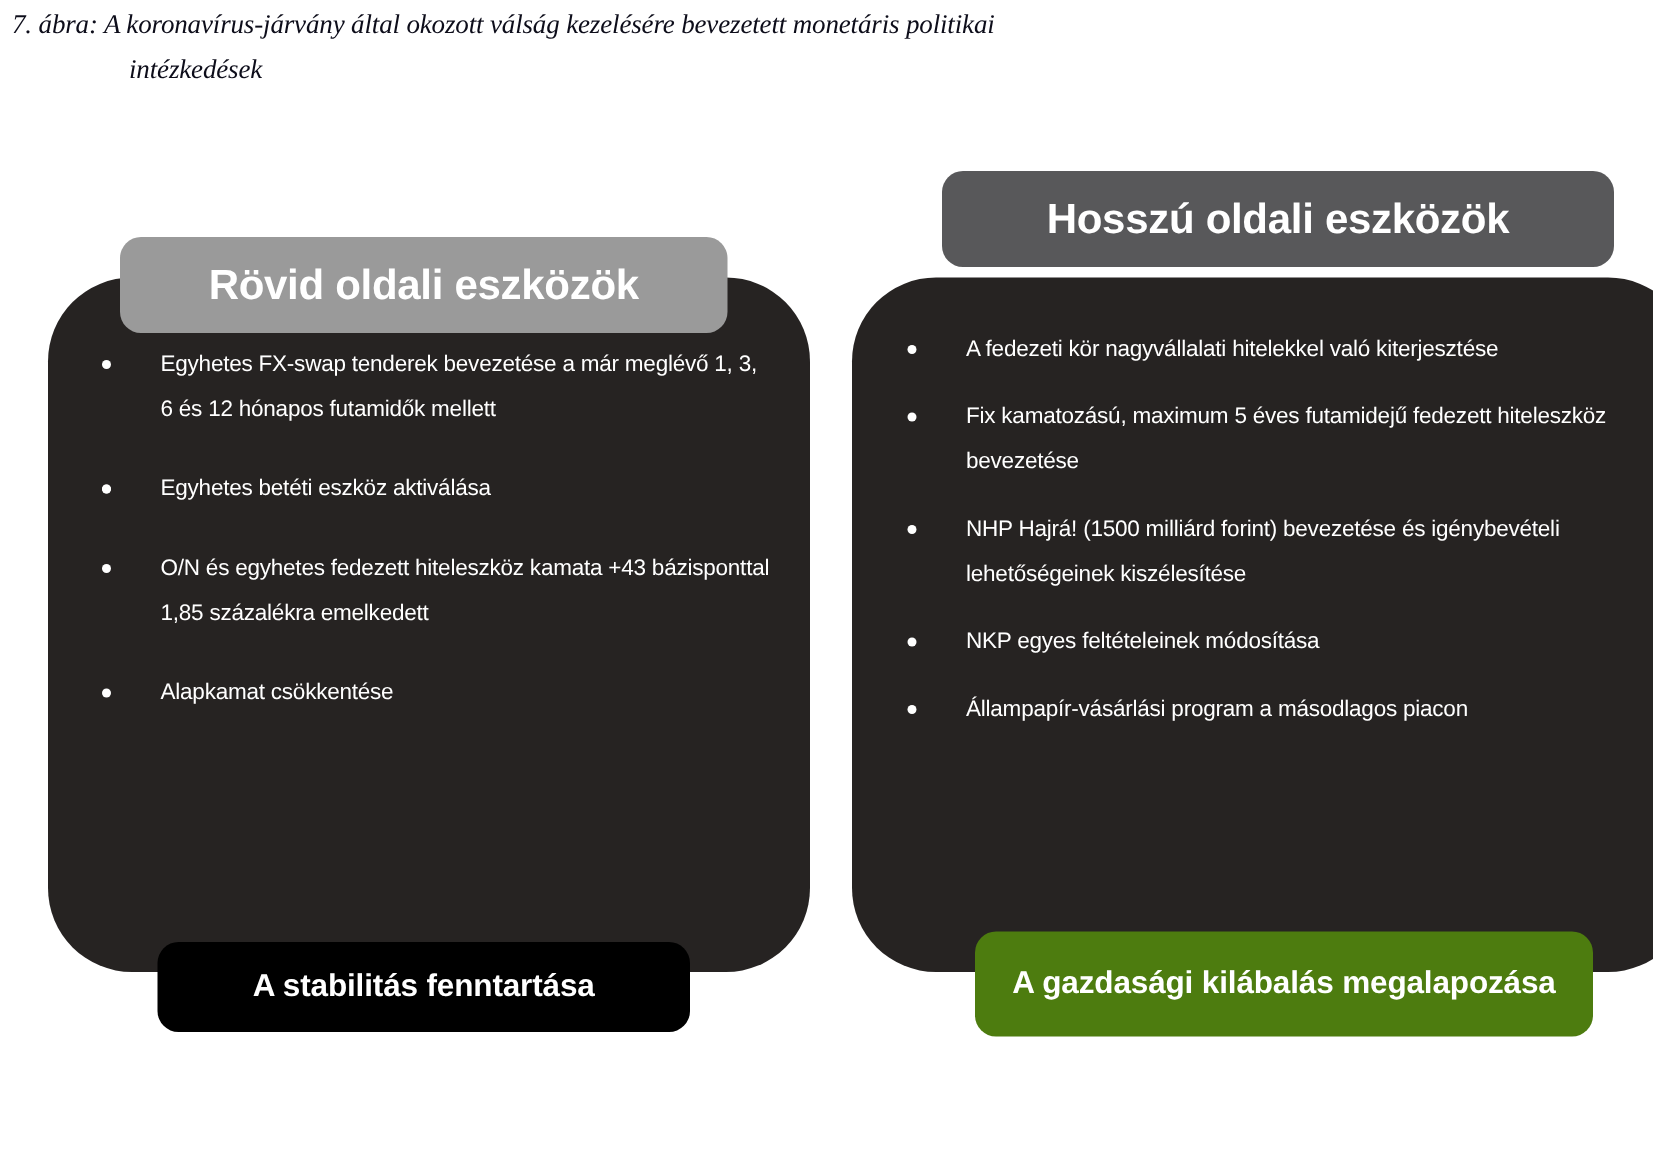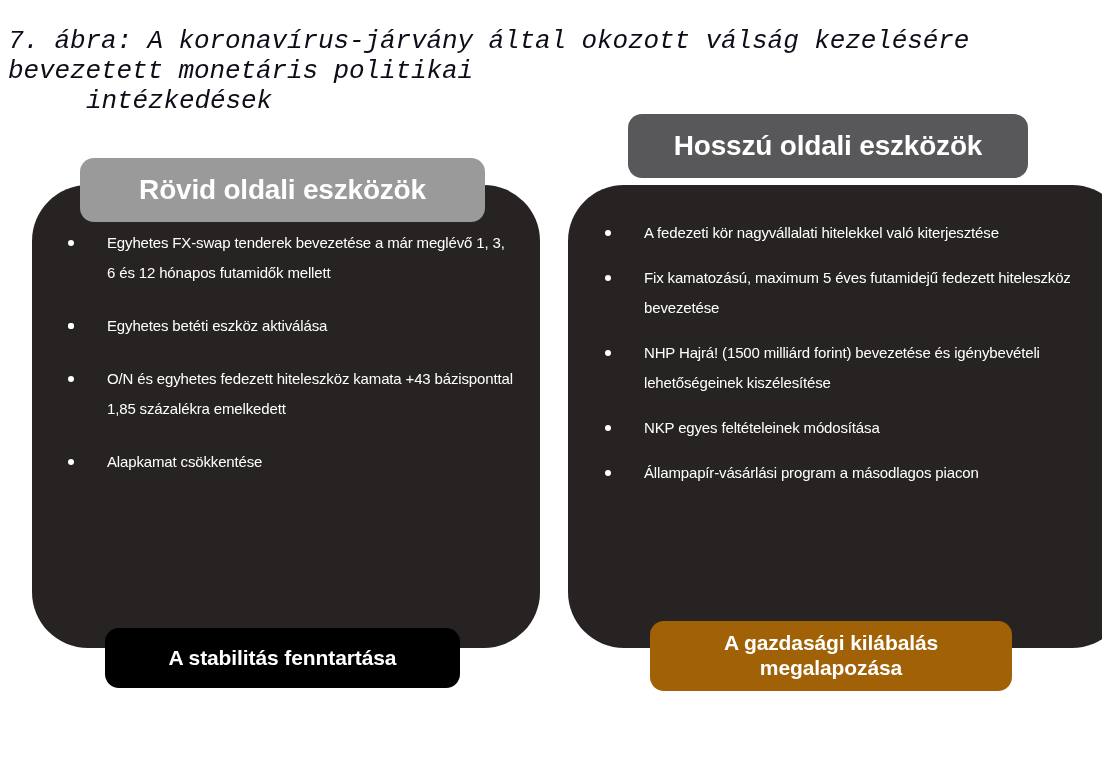--- a/index.html
+++ b/index.html
@@ -13,25 +13,25 @@
     position: relative;
     overflow: hidden;
     font-family: "Liberation Sans", sans-serif;
     -webkit-font-smoothing: antialiased;
   }
 
   
   .caption {
     position: absolute;
     left: 8px;
-    top: 26px;
+    top: 1px;
     width: 1085px;
-    font-family: Liberation Mono, monospace;
+    font-family: Liberation Serif, serif;
     font-style: italic;
-    font-size: 26px;
+    font-size: 18px;
     line-height: 30px;
     color: #0d0d1a;
     letter-spacing: -0.1px;
   }
   .caption .indent {
     display: block;
     padding-left: 78px;
   }
 
   
@@ -81,43 +81,43 @@
     left: 80px;
     top: 14px;
     width: 405px;
     height: 64px;
     background: #9a9a9a;
     margin-top: 44px;
   }
   .chip.head.right {
     left: 628px;
     top: 14px;
-    width: 400px;
+    width: 448px;
     height: 64px;
     background: #58585a;
   }
 
   
   .chip.foot {
     font-size: 21px;
     letter-spacing: -0.1px;
   }
   .chip.foot.left {
     left: 105px;
     top: 528px;
     width: 355px;
     height: 60px;
     background: #000000;
   }
   .chip.foot.right {
     left: 650px;
     top: 521px;
-    width: 362px;
+    width: 412px;
     height: 70px;
-    background: #a16207;
+    background: #4d7c0f;
   }
 
   
   .bullets {
     position: absolute;
     margin: 0;
     padding: 0;
     list-style: none;
     color: #ffffff;
   }

